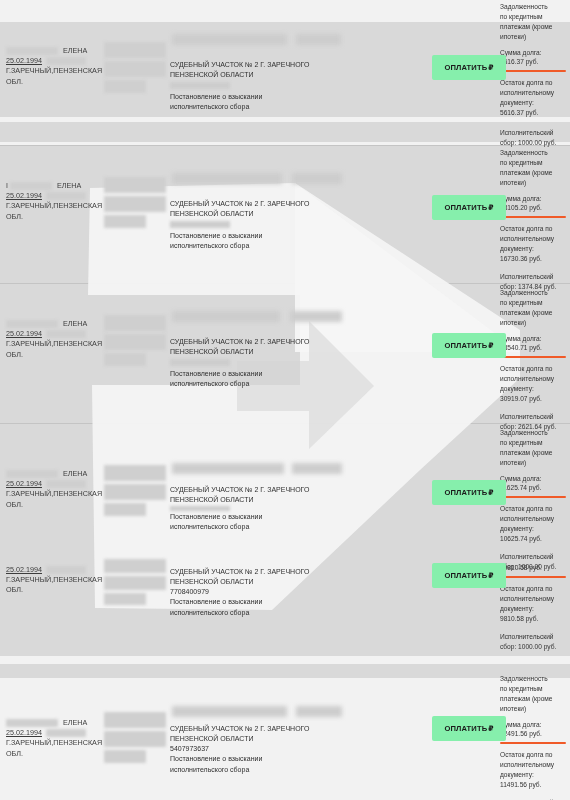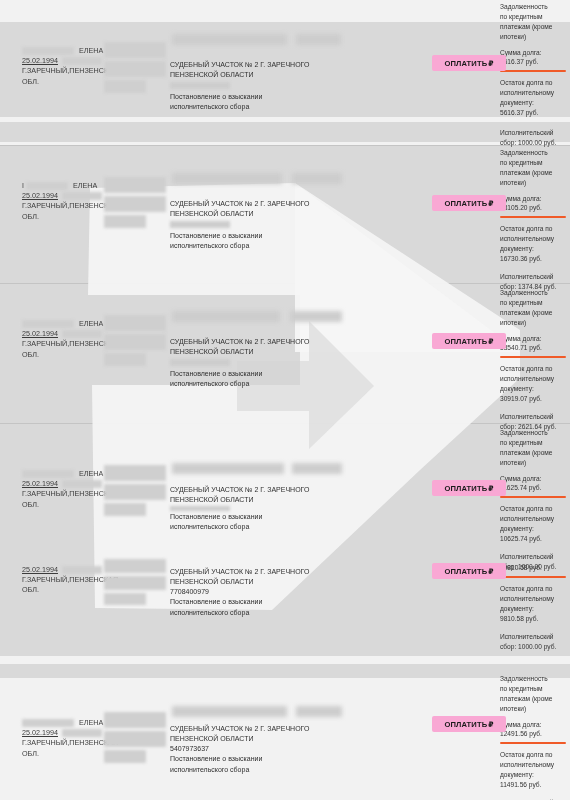--- a/index.html
+++ b/index.html
@@ -42,21 +42,21 @@
     box-sizing: border-box;
     background: #d9d9d9;
     z-index: 2;
   }
   .row.light { background: #f2f2f2; }
   .row.sep-top { border-top: 1px solid #c4c4c4; }
 
   
   .col-debtor {
     position: absolute;
-    left: 22px;
+    left: 6px;
     width: 150px;
     font-size: 7.2px;
     line-height: 1.42;
     color: #3c3c3c;
   }
   .redact {
     display: inline-block;
     background: #cfcfcf;
     border-radius: 1px;
     vertical-align: middle;
@@ -100,22 +100,22 @@
     background: #cdcdcd;
     filter: blur(1.6px);
     margin: 2px 0 3px 0;
   }
   .case-order { margin: 0; }
 
   
   .pay-btn {
     position: absolute;
     width: 74px;
-    height: 16px;
-    background: #f9a8d4;
+    height: 25px;
+    background: #86efac;
     border: none;
     border-radius: 2px;
     font-family: "Liberation Sans", "DejaVu Sans", sans-serif;
     font-size: 7.6px;
     font-weight: bold;
     color: #1a1a1a;
     letter-spacing: 0.1px;
     cursor: pointer;
     display: flex;
     align-items: center;

